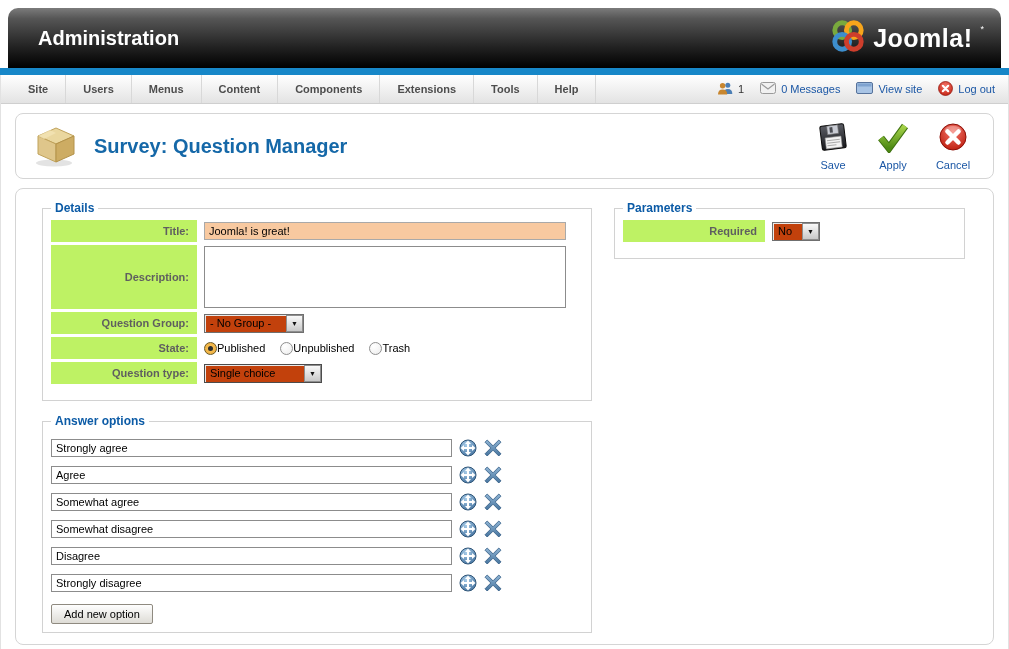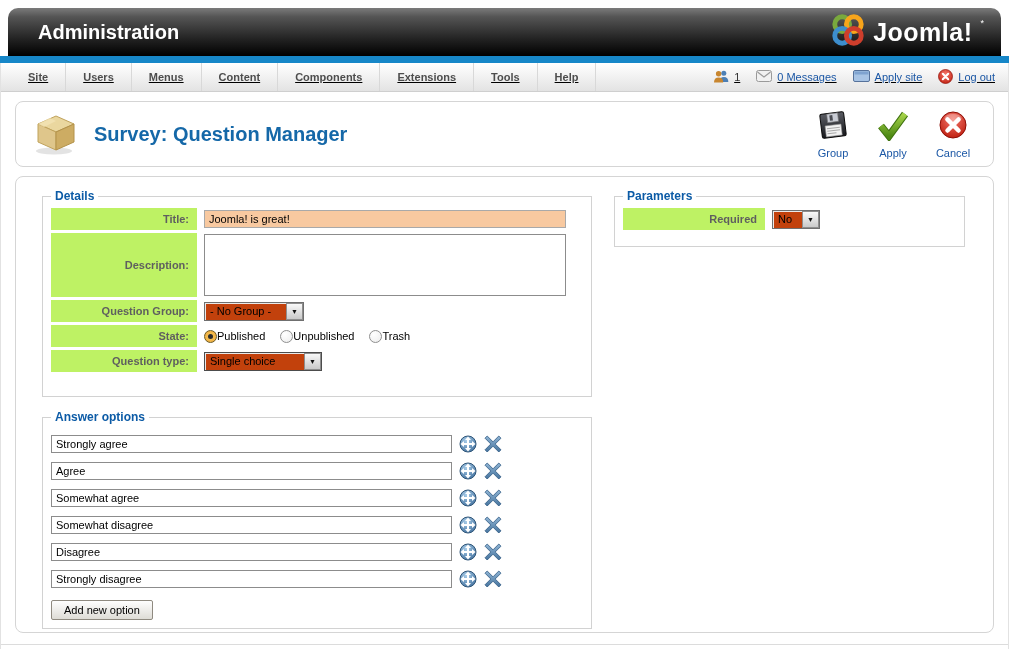--- a/index.html
+++ b/index.html
@@ -1,35 +1,35 @@
 <!DOCTYPE html>
 <html><head>
 <meta charset="utf-8">
 <style>
   * { box-sizing: border-box; }
   html,body { margin:0; padding:0; background:#fff; }
   body { width:1009px; height:649px; font-family:"Liberation Sans",sans-serif; overflow:hidden; }
   #app { width:1009px; height:649px; position:relative; }
 
   
-  .header { margin:8px 8px 0; height:48px; border-radius:10px 10px 0 0;
+  .header { margin:8px 8px 0; height:60px; border-radius:10px 10px 0 0;
     background:linear-gradient(180deg,#7b7b7b 0%,#555 18%,#222 65%,#000 100%);
     display:flex; align-items:center; justify-content:space-between; padding:0 18px 0 30px; }
   .header-title { color:#fff; font-size:20px; font-weight:bold; }
   .logo { display:flex; align-items:center; gap:7px; }
   .logo-text { color:#fff; font-size:25px; font-weight:bold; letter-spacing:.5px; }
   .logo-mark { color:#fff; font-size:9px; vertical-align:top; position:relative; top:-9px; left:1px; }
 
   .stripe { height:7px; background:#1787C8; }
 
   .frame { border-left:1px solid #e2e2e2; border-right:1px solid #e2e2e2; height:586px; }
 
   
   .menubar { height:29px; background:linear-gradient(#fff,#e3e3e3); border-bottom:1px solid #cfcfcf;
-    display:flex; justify-content:space-between;text-decoration:underline; }
+    display:flex; justify-content:space-between; }
   .menu { display:flex; list-style:none; margin:0; padding:0 0 0 10px; }
   .menu li { padding:0 17px; line-height:28px; font-size:11px; font-weight:bold; color:#4d4d4d;
     border-right:1px solid #d8d8d8; cursor:pointer; white-space:nowrap; }
   .statusbar { display:flex; align-items:center; padding-right:13px; font-size:11px; }
   .status-item { display:flex; align-items:center; gap:5px; color:#1B57A5; margin-left:16px; cursor:pointer; }
   .count { color:#333; }
 
   
   .titlebox { margin:9px 14px 0; height:66px; border:1px solid #d5d5d5; border-radius:8px;
     display:flex; align-items:center; padding:0 12px 0 16px; }
@@ -144,21 +144,21 @@
           </span>
           <span>0 Messages</span>
         </span>
         <span class="status-item">
           <span>
             <svg width="17" height="12" viewBox="0 0 17 12">
               <rect x="0.5" y="0.5" width="16" height="11" rx="1.5" fill="#A8C4E5" stroke="#56729B"></rect>
               <rect x="1.5" y="1.5" width="14" height="3" fill="#7FA3D0"></rect>
             </svg>
           </span>
-          <span>Apply site</span>
+          <span>View site</span>
         </span>
         <span class="status-item">
           <span>
             <svg width="15" height="15" viewBox="0 0 15 15">
               <defs>
                 <radialGradient id="gRed" cx="50%" cy="32%" r="75%">
                   <stop offset="0%" stop-color="#F4766B"></stop>
                     <stop offset="100%" stop-color="#C01E0E"></stop>
                 </radialGradient>
               </defs>
@@ -194,21 +194,21 @@
               </defs>
               <g transform="rotate(-7 16 16)">
                 <rect x="4" y="4" width="24" height="24" rx="2" fill="url(#gDisk)" stroke="#0a0a0a"></rect>
                 <rect x="11" y="4.5" width="11" height="8.5" fill="#C9CCD4" stroke="#6f6f6f" stroke-width="0.6"></rect>
                 <rect x="13.5" y="6" width="3" height="5.5" fill="#494B52"></rect>
                 <rect x="8" y="16" width="16" height="11" fill="#F2F2F2" stroke="#8a8a8a" stroke-width="0.6"></rect>
                 <path d="M9.5 19 h13 M9.5 21.5 h13 M9.5 24 h9" stroke="#a8a8a8" stroke-width="1"></path>
               </g>
             </svg>
           </span>
-          <span class="tool-label">Group</span>
+          <span class="tool-label">Save</span>
         </span>
         <span class="tool">
           <span>
             <svg width="32" height="32" viewBox="0 0 32 32">
               <defs>
                 <linearGradient id="gGreen" x1="0" y1="0" x2="0" y2="1">
                   <stop offset="0%" stop-color="#A7D44A"></stop>
                     <stop offset="100%" stop-color="#4E8A14"></stop>
                 </linearGradient>
               </defs>
@@ -279,21 +279,21 @@
                   <span class="radio"></span>
                   <span>Unpublished</span>
                 </span>
                 <span class="radio-opt">
                   <span class="radio"></span>
                   <span>Trash</span>
                 </span>
               </div>
             </div>
 
-            <div class="frow" style="margin-bottom:16px;">
+            <div class="frow" style="margin-bottom:8px;">
               <div class="flabel">Question type:</div>
               <div class="fvalue">
                 <span class="fake-select sel-type">
                   <span class="sel-text">Single choice</span>
                   <span class="sel-btn"></span>
                 </span>
               </div>
             </div>
           </fieldset>
 

